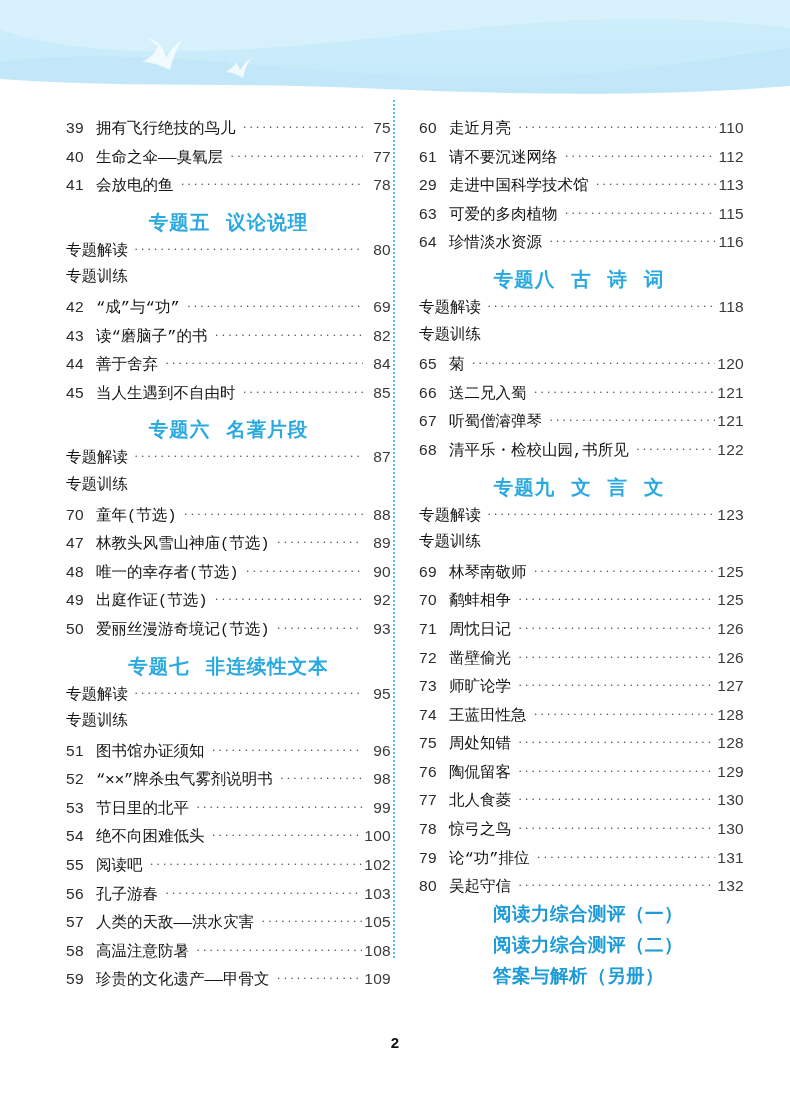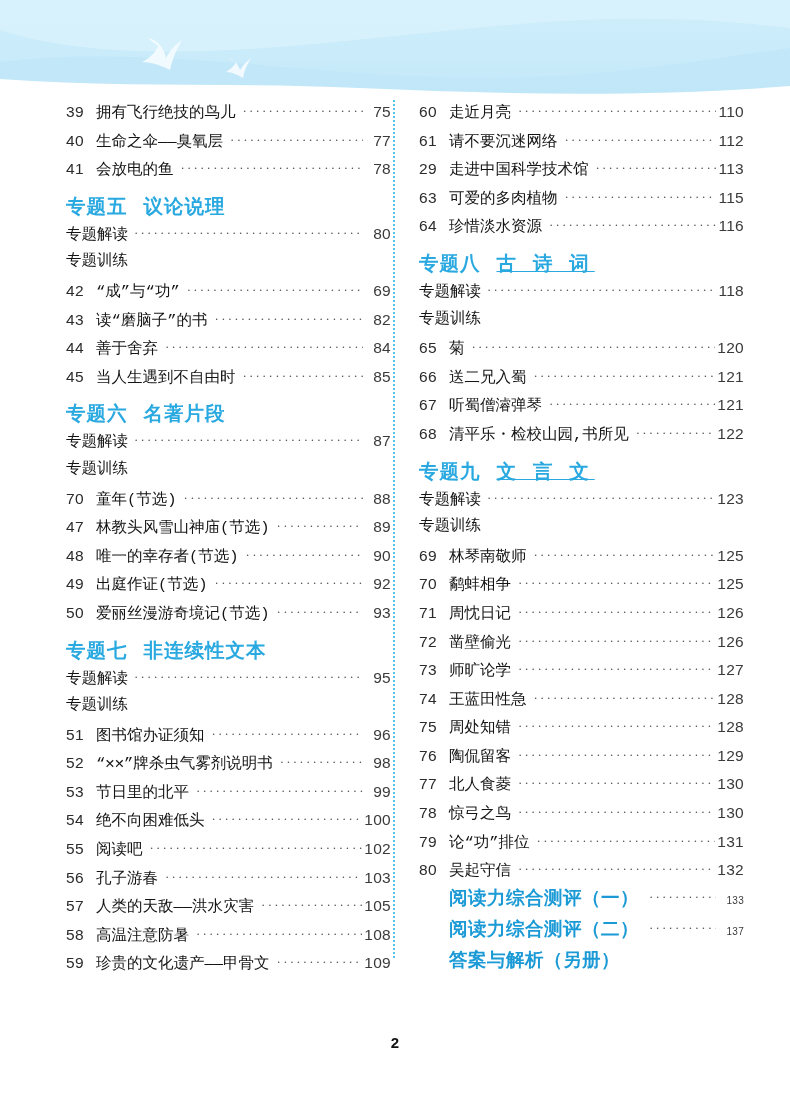--- a/index.html
+++ b/index.html
@@ -29,21 +29,21 @@
   .page {
     position: absolute;
     top: 104px;
     left: 0;
     width: 790px;
     height: 996px;
   }
 
   .columns {
     position: absolute;
-    top: 0;
+    top: 16px;
     left: 0;
     width: 790px;
     display: flex;
     flex-direction: row;
   }
   .col {
     width: 325px;
     box-sizing: border-box;
   }
   .col-left  { margin-left: 66px; margin-right: 0; }
@@ -103,35 +103,37 @@
     color: #3a3a3a;
     letter-spacing: 0.3px;
   }
 
   
   .toc-row.plain .toc-num { width: 0; flex: 0 0 0; }
   .toc-row.plain .toc-title { padding-right: 4px; }
 
   
   .section-head {
+    text-align: center;
     color: #29a9e0;
     font-family: "Liberation Serif", "DejaVu Serif", serif;
     font-weight: bold;
     font-size: 19.5px;
     height: 36px;
     line-height: 34px;
     letter-spacing: 1px;
     white-space: nowrap;
   }
   .section-head .sh-gap { display: inline-block; width: 16px; }
-  .section-head.wide .sh-sub { letter-spacing: 6px; text-decoration: underline; }
+  .section-head.wide .sh-sub { letter-spacing: 6px; }
 
   
   .toc-row.feature {
     height: 31px;
+    gap: 44px;
   }
   .toc-row.feature .toc-title {
     color: #1b9ad6;
     font-weight: bold;
     font-size: 18.5px;
     letter-spacing: 0.5px;
     padding-right: 8px;
   }
   .toc-row.feature .toc-page {
     color: #3a3a3a;

